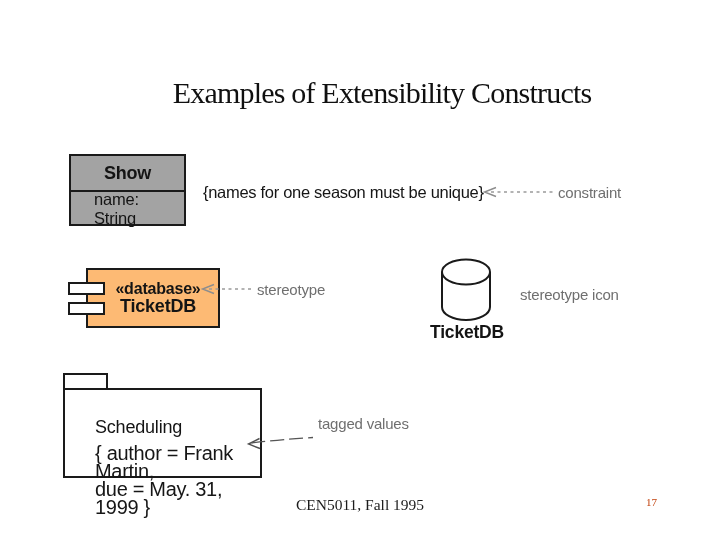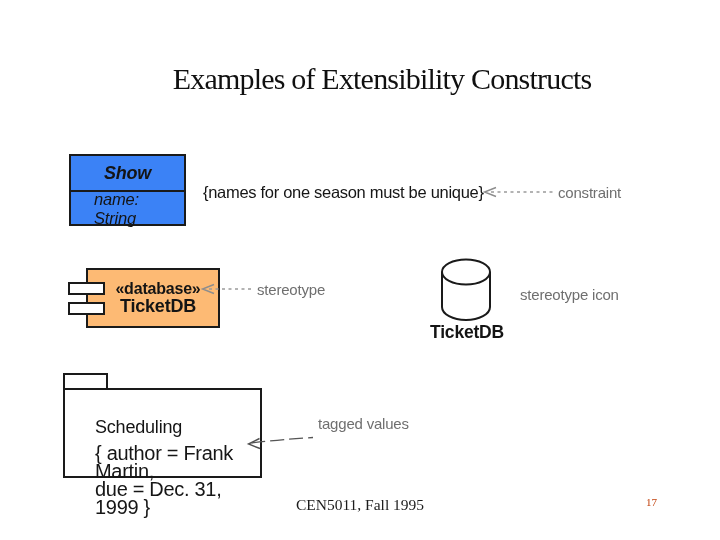--- a/index.html
+++ b/index.html
@@ -3,29 +3,29 @@
 <meta charset="utf-8">
 <style>
   html,body{margin:0;padding:0;background:#ffffff;}
   .stage{
     position:relative;width:720px;height:540px;background:#ffffff;overflow:hidden;
     font-family:"Liberation Sans",sans-serif;color:#141414;
   }
 
   
   .title{
-    position:absolute;left:0;right:0;top:62px;margin:0;
+    position:absolute;left:0;right:0;top:62px;margin:14px;
     text-align:center;font-family:"Liberation Serif",serif;font-weight:400;
     font-size:30px;letter-spacing:-0.8px;color:#101010;padding-left:44px;
   }
 
   
   .uml-class{
     position:absolute;left:69px;top:154px;width:117px;height:72px;
-    border:2px solid #1a1a1a;box-sizing:border-box;background:#3b82f6;font-style:italic;
+    border:2px solid #1a1a1a;box-sizing:border-box;background:#a3a3a3;
   }
   .uml-class-name{
     height:34px;border-bottom:2px solid #1a1a1a;
     display:flex;align-items:center;justify-content:center;
     font-weight:bold;font-size:18px;letter-spacing:-0.2px;
   }
   .uml-class-attr{
     height:34px;display:flex;align-items:center;
     padding-left:23px;font-size:16.5px;letter-spacing:-0.2px;
   }
@@ -116,21 +116,21 @@
     <path d="M3 15 L3 50 A24 13 0 0 0 51 50 L51 15" fill="#ffffff" stroke="#1a1a1a" stroke-width="2"></path>
     <ellipse cx="27" cy="15" rx="24" ry="12.5" fill="#ffffff" stroke="#1a1a1a" stroke-width="2"></ellipse>
   </svg>
   <div class="cyl-name">TicketDB</div>
   <div class="label icon-label">stereotype icon</div>
 
   <div class="pkg-tab"></div>
   <div class="pkg-body">
     <div class="pkg-name">Scheduling</div>
     <div class="pkg-tag">{ author = Frank Martin,</div>
-    <div class="pkg-tag">due = Dec. 31, 1999 }</div>
+    <div class="pkg-tag">due = May. 31, 1999 }</div>
   </div>
   <div class="label tagged-label">tagged values</div>
 
   <svg class="arrows" viewBox="0 0 720 540">
 
     <g>
       <path d="M496 187.5 L484.5 192 L496 196.5" fill="none" stroke="#8d8d8d" stroke-width="1.4"></path>
       <line x1="491" y1="192" x2="553" y2="192" stroke="#9b9b9b" stroke-width="1.3" stroke-dasharray="3 3.5"></line>
     </g>
 

